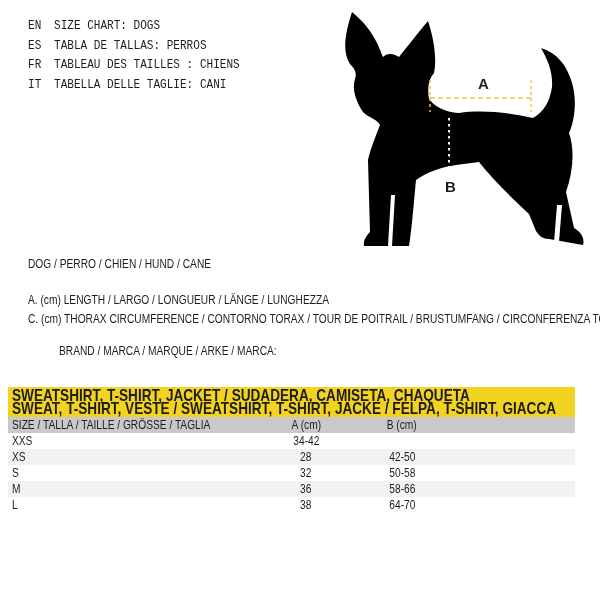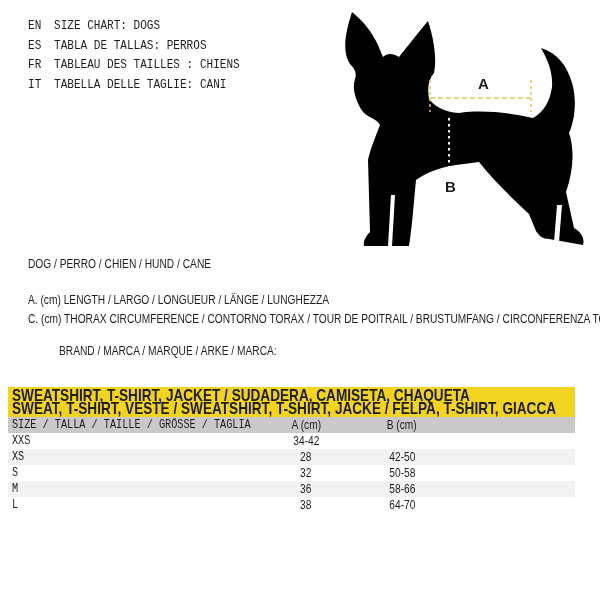--- a/index.html
+++ b/index.html
@@ -31,21 +31,21 @@
   .legend-c{top:311px;}
   .brand-line{top:343px;margin-left:31px;}
 
   
   .table-wrap{left:8px;top:387px;width:567px;font-size:12px;}
   .banner{background:#F2D321;padding:3px 0 2px 4px;}
   .banner-line{display:block;font-weight:bold;font-size:17px;line-height:12.5px;}
   .banner-line span{display:inline-block;transform:scaleX(0.8);transform-origin:0 50%;white-space:nowrap;}
   .trow{display:grid;grid-template-columns:240px 116px 76px 1fr;height:16px;line-height:16px;align-items:center;}
   .thead{background:#C9C9C9;}
-  .trow .c-size{padding-left:4px;text-align:left;font-family:Liberation Mono, monospace;}
+  .trow .c-size{padding-left:4px;text-align:left;}
   .trow .c-a,.trow .c-b{text-align:center;}
   .trow.alt{background:#F2F2F2;}
 </style>
 </head>
 <body>
 
 <main>
 
   <div class="abs lang-list">
     <div class="lang-row">

